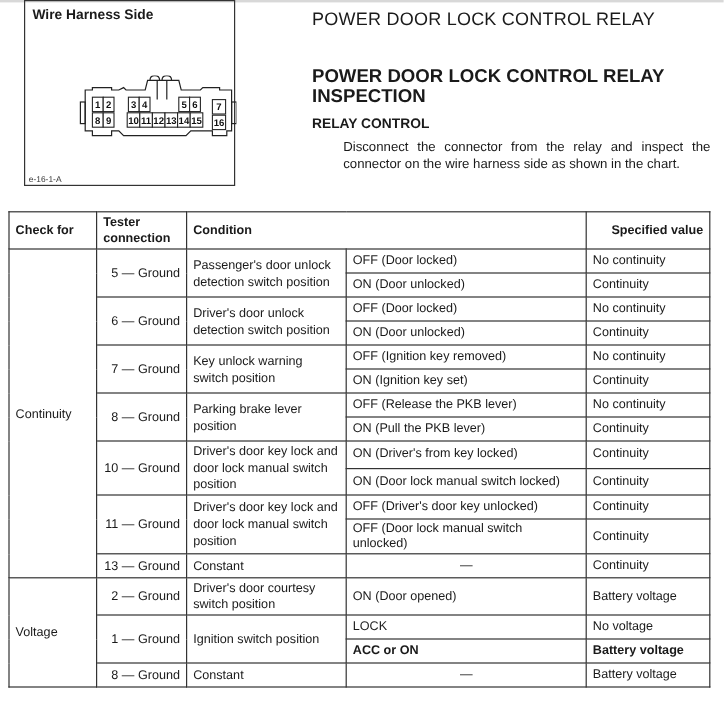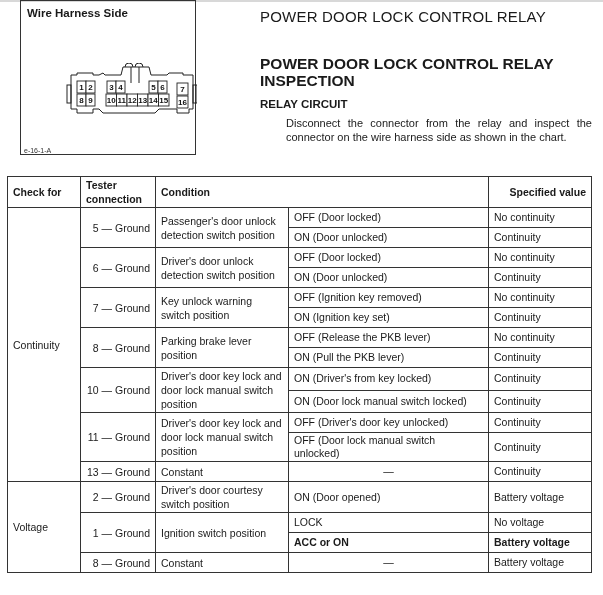--- a/index.html
+++ b/index.html
@@ -107,21 +107,21 @@
         <text x="117.5" y="29" text-anchor="middle" font-size="8" font-weight="bold" fill="#111" stroke="none" font-family="&quot;Liberation Sans&quot;, sans-serif">7</text>
         <rect x="112" y="33" width="11" height="12"></rect>
         <text x="117.5" y="42" text-anchor="middle" font-size="8" font-weight="bold" fill="#111" stroke="none" font-family="&quot;Liberation Sans&quot;, sans-serif">16</text>
       </g>
   </svg>
   <div class="figure-code">e-16-1-A</div>
 </div>
 
 <div class="h1">POWER DOOR LOCK CONTROL RELAY</div>
 <div class="h2">POWER DOOR LOCK CONTROL RELAY INSPECTION</div>
-<div class="h3">RELAY CIRCUIT</div>
+<div class="h3">RELAY CONTROL</div>
 <div class="para">Disconnect the connector from the relay and inspect the connector on the wire harness side as shown in the chart.</div>
 
 <table class="spec">
   <thead>
     <tr>
       <th class="c-check">Check for</th>
       <th class="c-tester">
         <span>Tester</span><br>
         <span>connection</span>
       </th>

